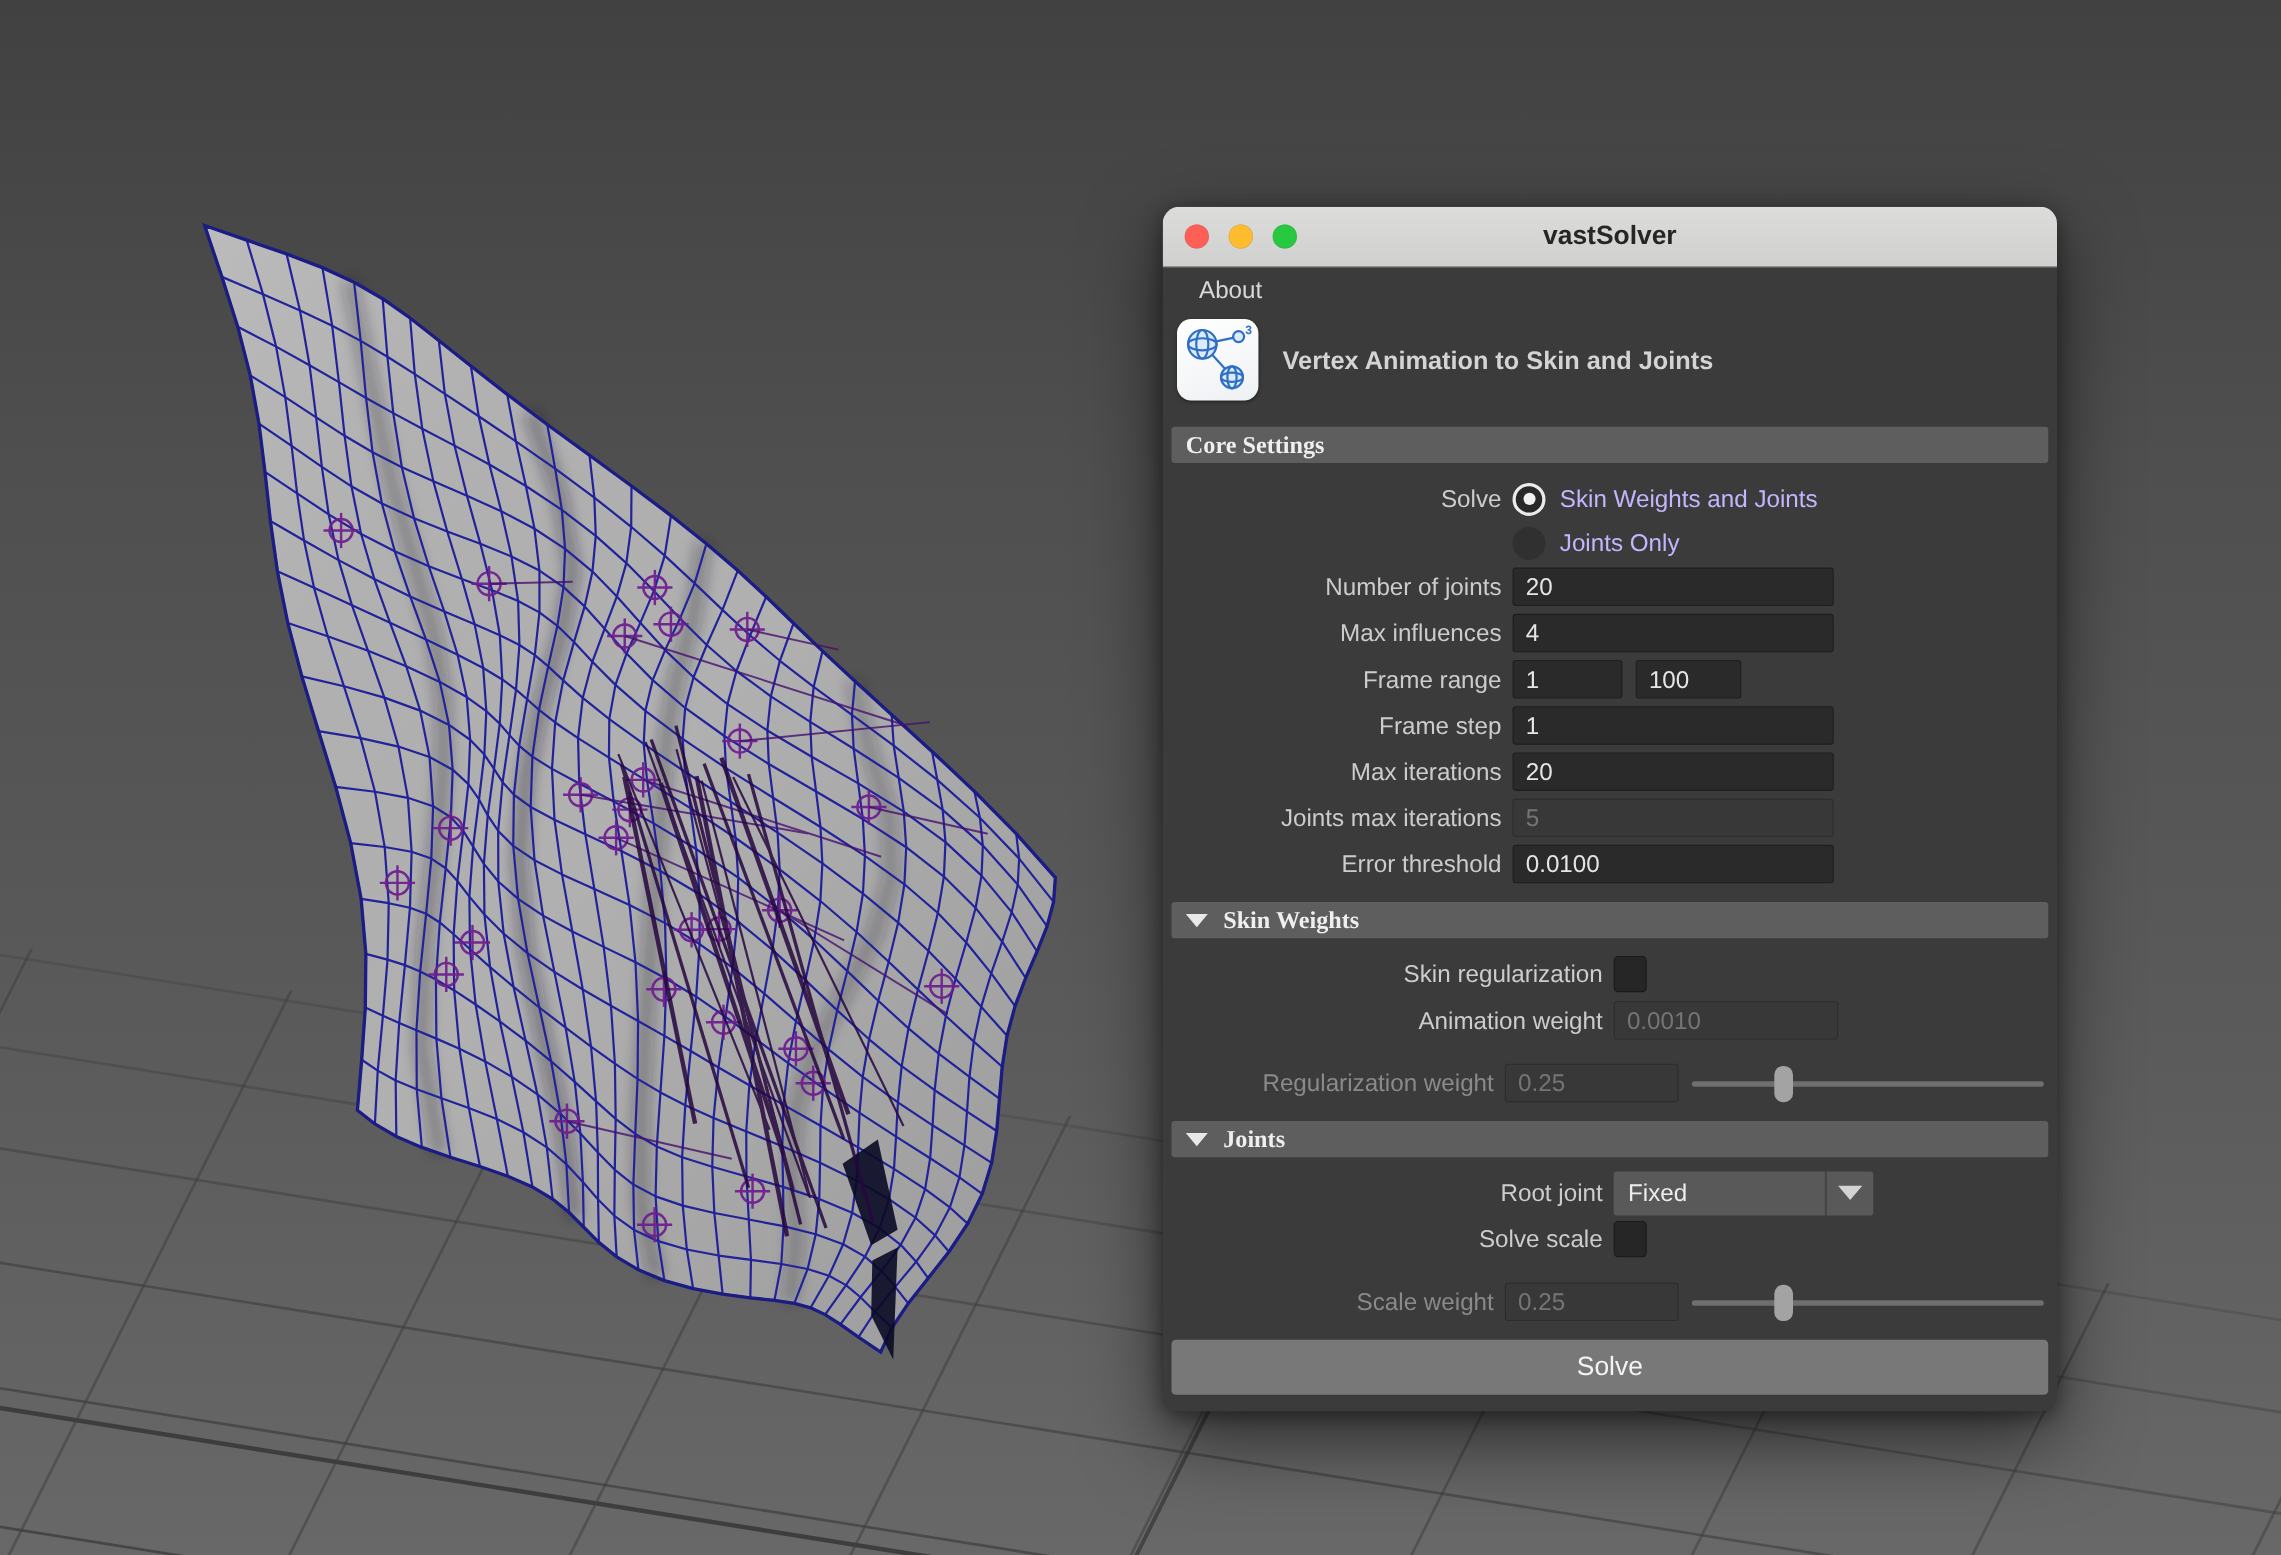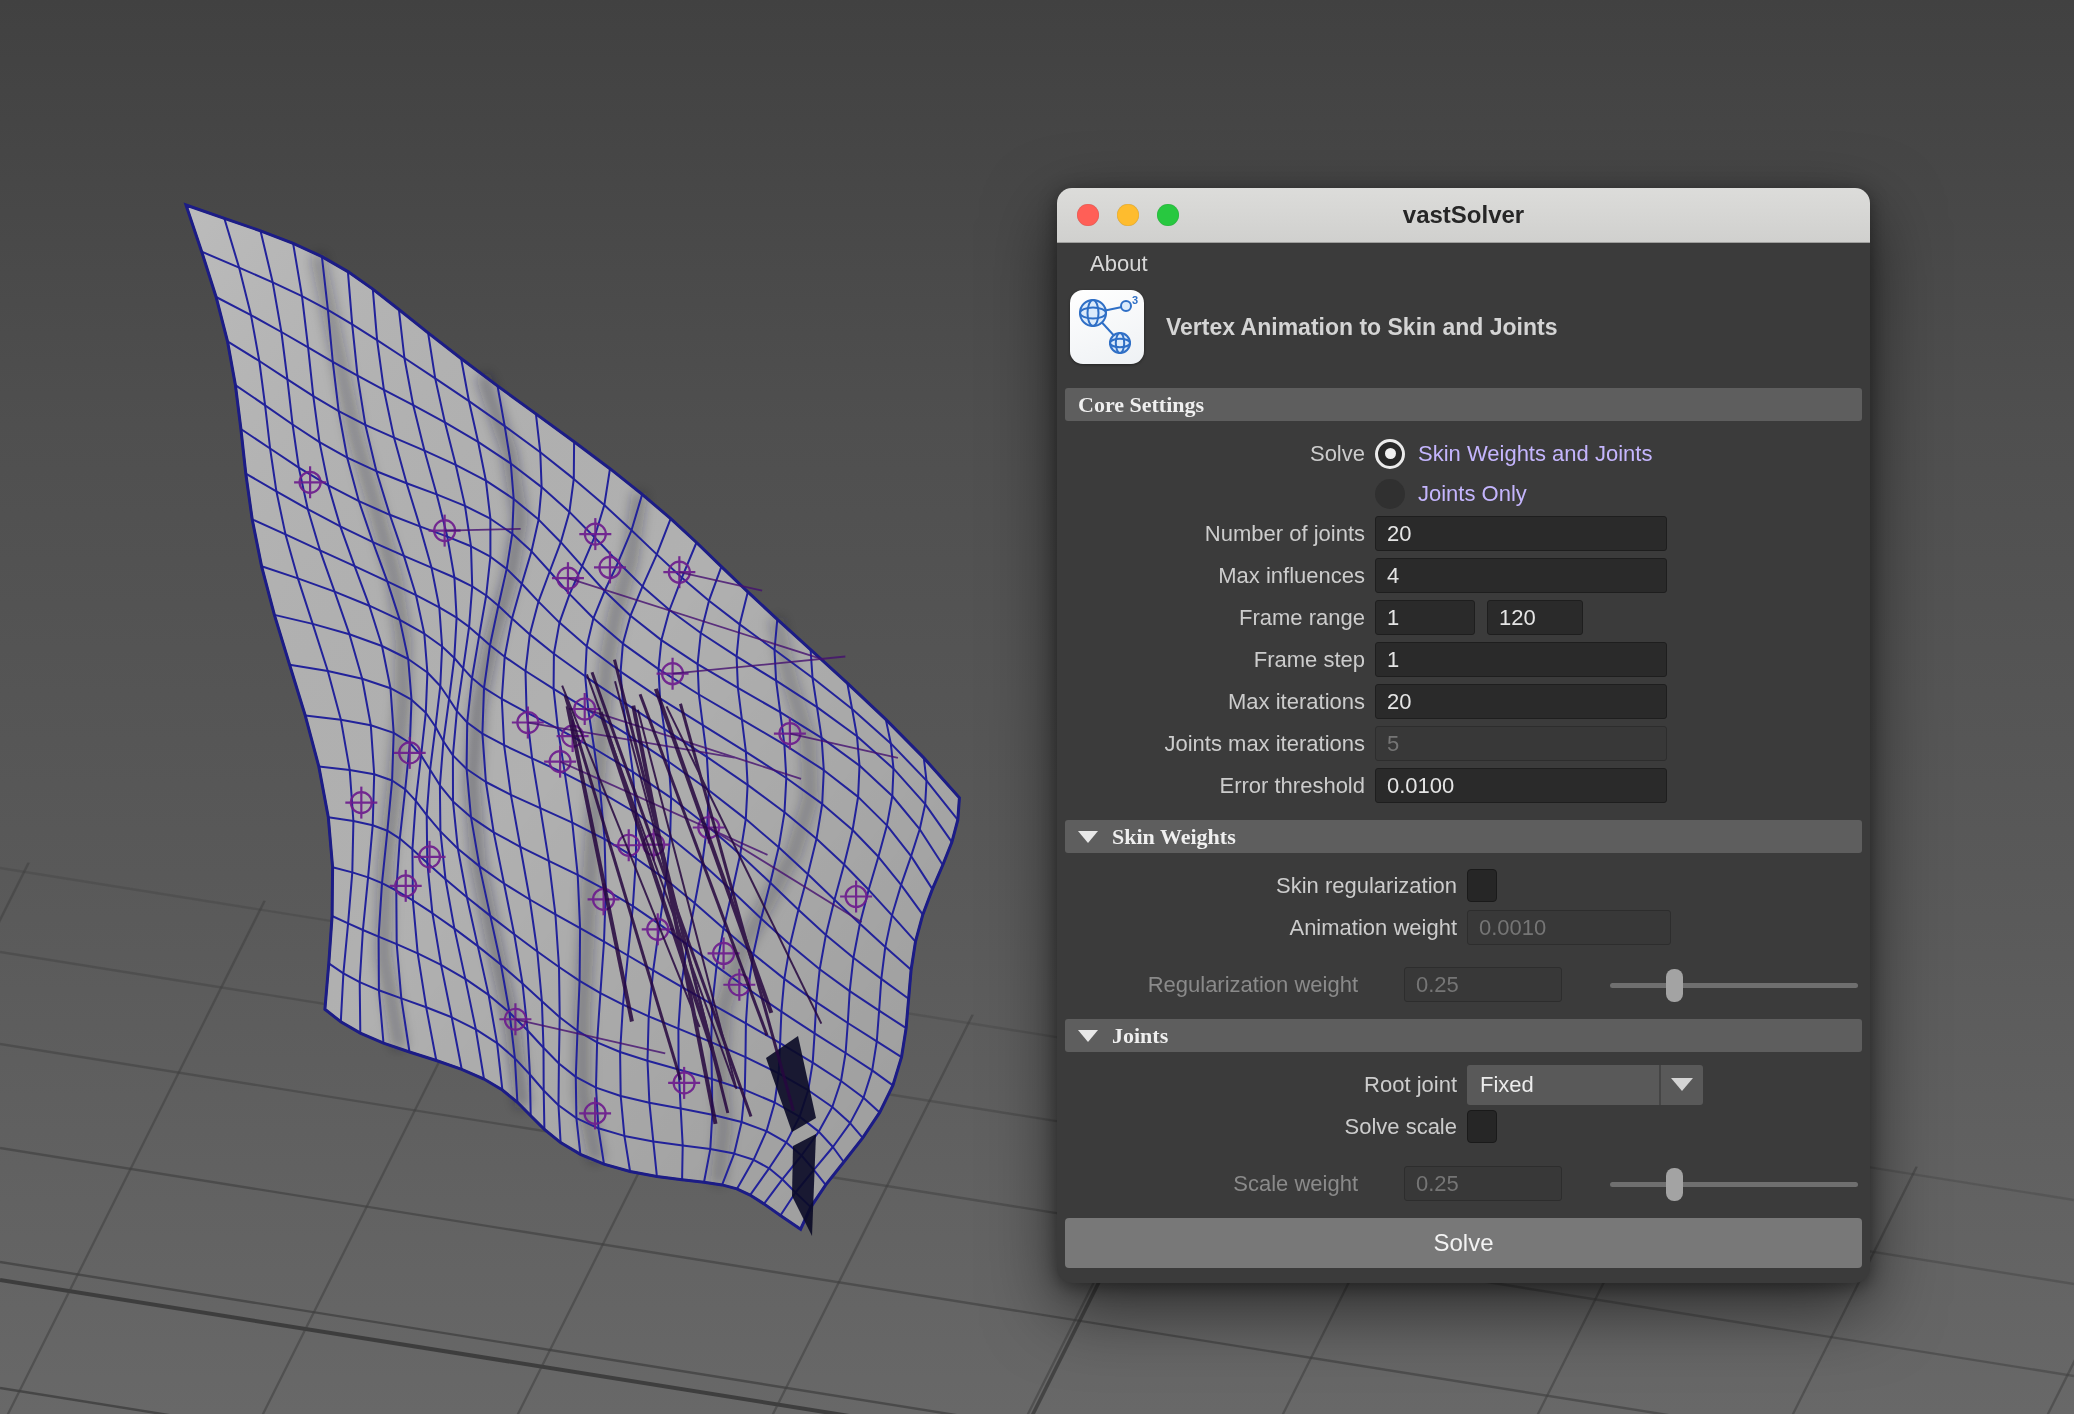--- a/index.html
+++ b/index.html
@@ -71,21 +71,21 @@
   .handle{position:absolute;top:50%;width:17px;height:33px;margin:-16px 0 0 -8px;background:#a3a3a3;border-radius:8px;}
 
   .dropdown{display:flex;height:40px;}
   .ddmain{width:166px;background:#595959;border-radius:3px 0 0 3px;display:flex;align-items:center;
     padding:0 13px;font-size:22px;color:#ececec;}
   .ddbtn{width:42px;background:#595959;border-left:2px solid #454545;border-radius:0 3px 3px 0;
     display:flex;align-items:center;justify-content:center;}
   .ddtri{width:0;height:0;border-left:11px solid transparent;border-right:11px solid transparent;
     border-top:13px solid #d4d4d4;}
 
-  .gap-top{margin-top:16px;gap:36px;}
+  .gap-top{margin-top:16px;}
   .solvebtn{margin:14px 8px 15px 8px;height:50px;background:#787878;border-radius:4px;
     display:flex;align-items:center;justify-content:center;font-size:24px;color:#f3f3f3;}
 </style>
 </head>
 <body>
 
 <svg id="viewport" viewBox="0 0 2074 1414">
   <defs>
     <filter id="soft" x="-40%" y="-40%" width="180%" height="180%">
       <feGaussianBlur stdDeviation="6"></feGaussianBlur>
@@ -348,21 +348,21 @@
       <div class="rlabel">Number of joints</div>
       <div class="field w-main">20</div>
     </div>
     <div class="row">
       <div class="rlabel">Max influences</div>
       <div class="field w-main">4</div>
     </div>
     <div class="row">
       <div class="rlabel">Frame range</div>
       <div class="field w-r1">1</div>
-      <div class="field w-r2">120</div>
+      <div class="field w-r2">100</div>
     </div>
     <div class="row">
       <div class="rlabel">Frame step</div>
       <div class="field w-main">1</div>
     </div>
     <div class="row">
       <div class="rlabel">Max iterations</div>
       <div class="field w-main">20</div>
     </div>
     <div class="row">

